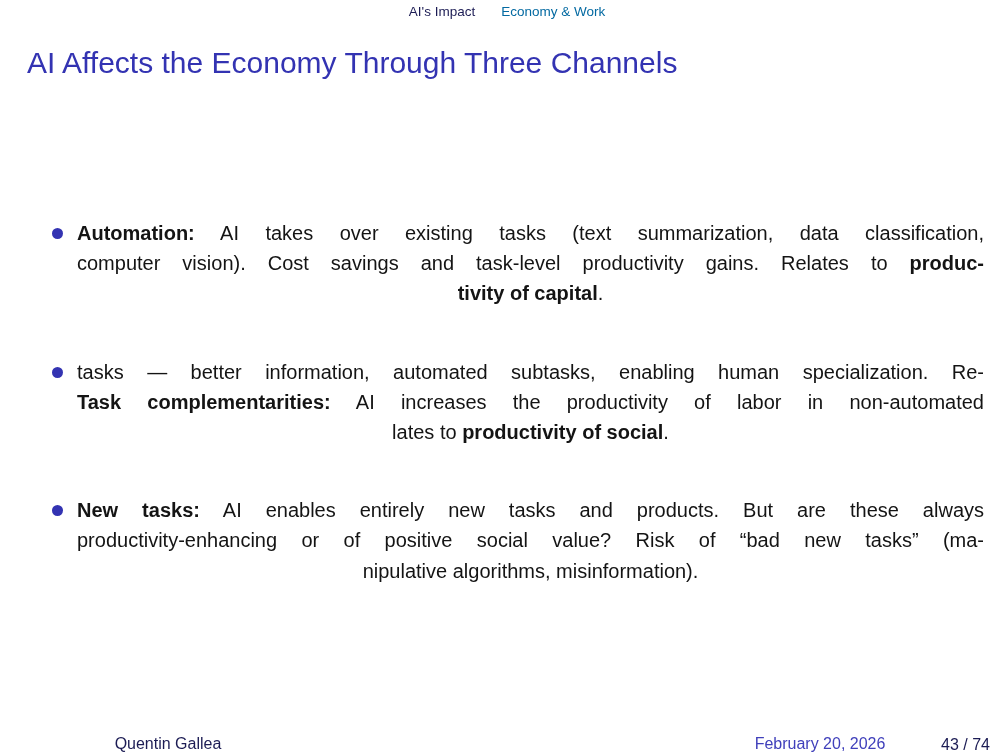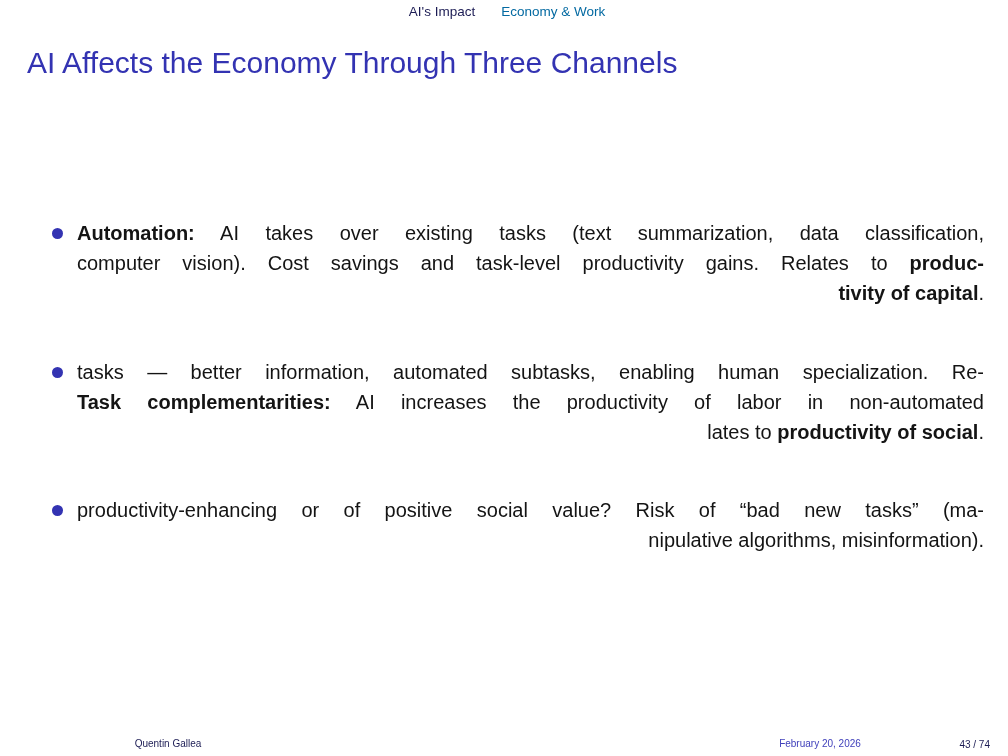--- a/index.html
+++ b/index.html
@@ -61,36 +61,36 @@
   }
   .bullet-dot {
     flex: none;
     width: 11px;
     height: 11px;
     border-radius: 50%;
     background: #3333b2;
     margin: 10px 14px 0 0;
   }
   .bullet-text { flex: 1 1 auto; min-width: 0; }
-  .tline { text-align: right; }
+  .tline { text-align: center; }
   .tline.just {
     text-align: justify;
     text-align-last: justify;
     text-justify: inter-word;
   }
   .bold { font-weight: 700; }
 
   
   .footline {
     position: absolute;
     left: 0;
     bottom: 4px;
     width: 100%;
     height: 16px;
-    font-size: 10px;
+    font-size: 16px;
     line-height: 15px;
     display: grid;
     grid-template-columns: 336px 336px 336px;
     gap: 6px;
   }
   .foot-cell { text-align: center; white-space: nowrap; }
   .foot-author { color: #1c1c54; }
   .foot-title  { color: #0c4a6e; margin-top: 28px; }
   .foot-date   { color: #4040bb; padding-right: 64px; }
   .foot-page {
@@ -128,20 +128,21 @@
       <div class="bullet-text">
           <div class="tline just"><span>tasks — better information, automated subtasks, enabling human specialization. Re-</span></div>
           <div class="tline just"><span class="bold">Task complementarities:</span><span> AI increases the productivity of labor in non-automated</span></div>
           <div class="tline"><span>lates to </span><span class="bold">productivity of social</span><span>.</span></div>
         </div>
     </div>
 
     <div class="bullet-item">
       <span class="bullet-dot"></span>
       <div class="bullet-text">
+          <div class="tline just"><span class="bold">New tasks:</span><span> AI enables entirely new tasks and products. But are these always</span></div>
           <div class="tline just"><span>productivity-enhancing or of positive social value? Risk of “bad new tasks” (ma-</span></div>
           <div class="tline"><span>nipulative algorithms, misinformation).</span></div>
         </div>
     </div>
 
   </div>
 
   <div class="footline">
     <div class="foot-cell foot-author">Quentin Gallea</div>
     <div class="foot-cell foot-title">AI and economic research</div>

